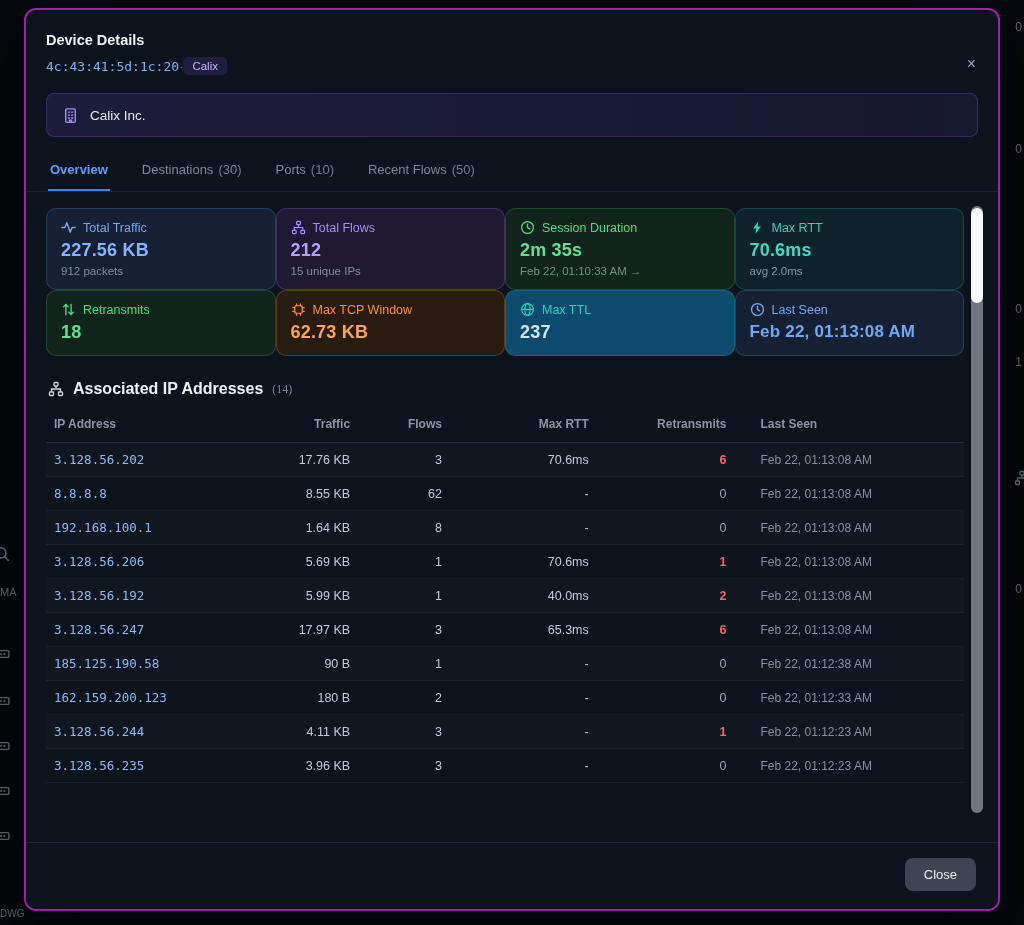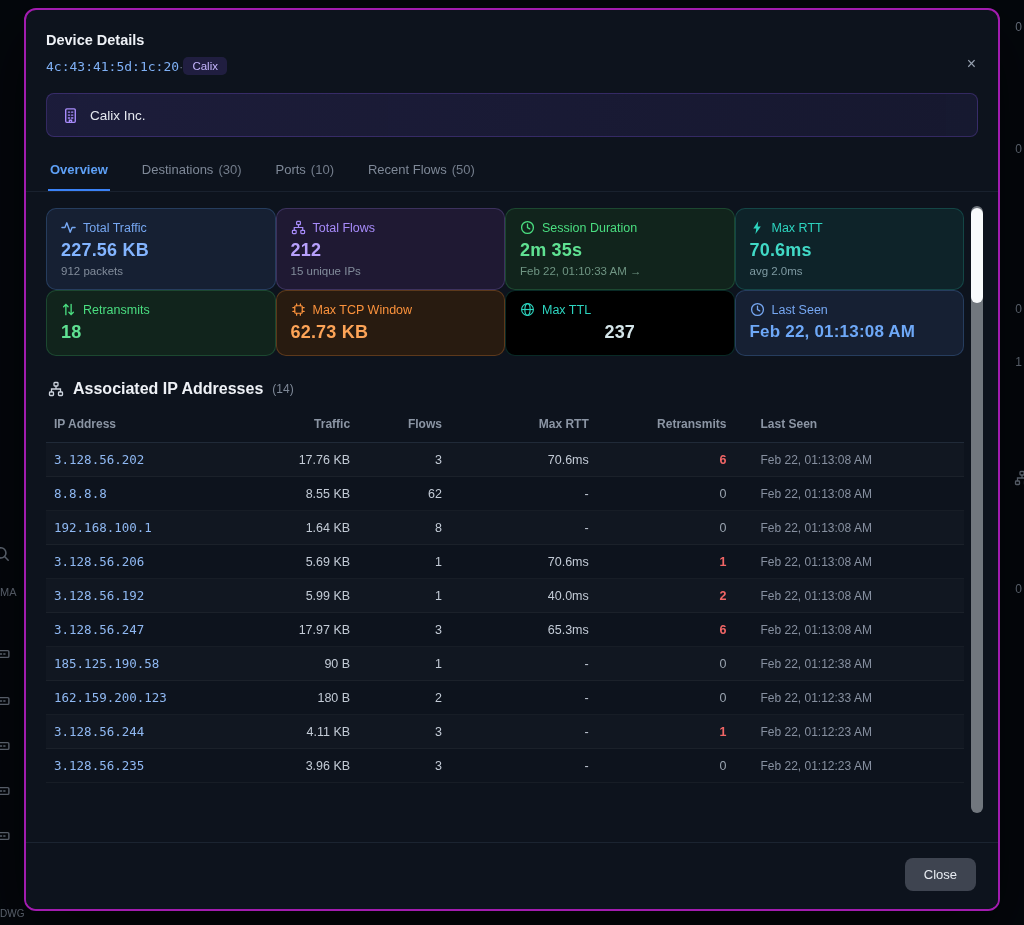--- a/index.html
+++ b/index.html
@@ -65,31 +65,31 @@
   .c-blue   { background: #162033; border-color: rgba(96,165,250,.22); }
   .c-blue .card-label { color: #76a7f2; } .c-blue .card-value { color: #83b4ff; }
   .c-purple { background: #1f1933; border-color: rgba(167,139,250,.22); }
   .c-purple .card-label { color: #a78bfa; } .c-purple .card-value { color: #b7a0fc; }
   .c-green  { background: #11241c; border-color: rgba(74,222,128,.20); }
   .c-green .card-label { color: #4ade80; } .c-green .card-value { color: #5fe192; }
   .c-green .card-sub { color: #6f9583; }
   .c-teal   { background: #0e2329; border-color: rgba(45,212,191,.20); }
   .c-teal .card-label { color: #2dd4bf; } .c-teal .card-value { color: #41d9c6; }
   .c-teal .card-sub { color: #7e9aa2; }
-  .c-teal2  { background: #000000; border-color: rgba(45,212,191,.20); text-align: center; }
+  .c-teal2  { background: #0c4a6e; border-color: rgba(45,212,191,.20); }
   .c-teal2 .card-label { color: #2dd4bf; } .c-teal2 .card-value { color: #d4e5e9; }
   .c-orange { background: #281b10; border-color: rgba(251,146,60,.25); }
   .c-orange .card-label { color: #fb923c; } .c-orange .card-value { color: #fda457; }
   .c-blue2  { background: #162033; border-color: rgba(96,165,250,.22); }
   .c-blue2 .card-label { color: #76a7f2; } .c-blue2 .card-value { color: #6ea8f7; font-size: 17px; }
   
   .section-head { display: flex; align-items: center; gap: 9px; margin: 24px 0 8px 2px; }
   .section-head .ic { color: #cdd4de; display: flex; }
   .section-title { font-size: 16px; font-weight: 700; color: #eef1f6; }
-  .section-count { font-size: 12px; color: #7e8897; }
+  .section-count { font-size: 12px; color: #7e8897; font-family: Liberation Serif, serif; }
   table { width: 100%; border-collapse: collapse; }
   th { font-size: 12px; font-weight: 600; color: #8b95a4; padding: 11px 8px; text-align: right;
        border-bottom: 1px solid #202a38; white-space: nowrap; }
   th.l { text-align: left; }
   td { padding: 9px 8px; font-size: 12.5px; border-bottom: 1px solid rgba(255,255,255,.045);
        text-align: right; white-space: nowrap; }
   tbody tr:nth-child(odd) { background: rgba(255,255,255,.018); }
   td.td-ip { text-align: left; }
   .td-ip span { font-family: "DejaVu Sans Mono", monospace; font-size: 12.5px; color: #8fb8f2; cursor: pointer; }
   td.td-num { color: #c3cbd6; }

